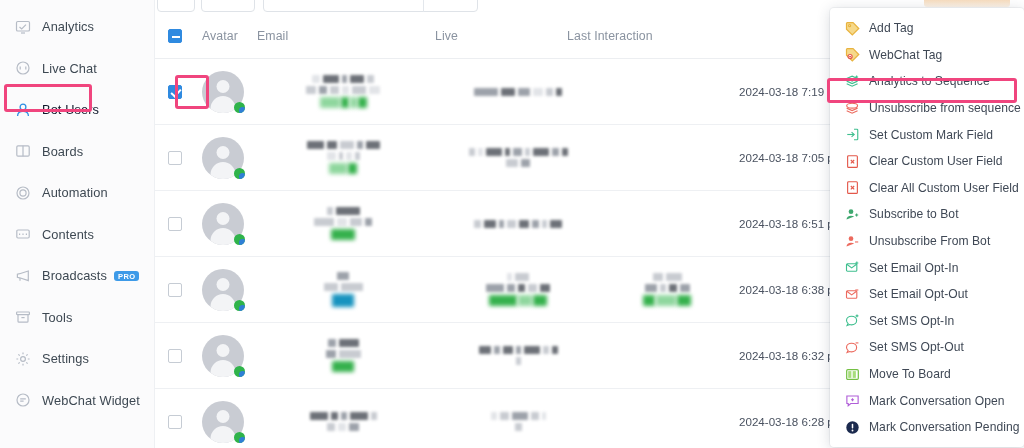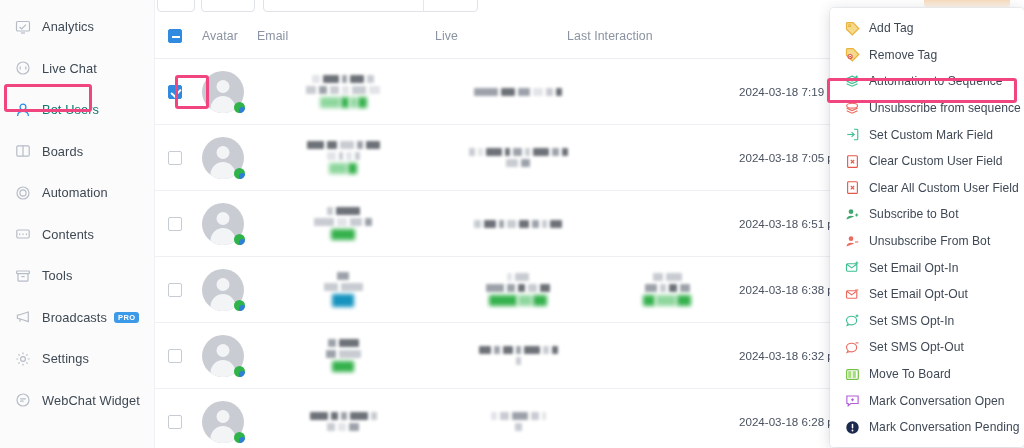--- a/index.html
+++ b/index.html
@@ -27,21 +27,21 @@
   }
   .nav-icon {
     width: 17px; height: 17px; margin-right: 11px;
     display: flex; align-items: center; justify-content: center;
     color: #b6bcc6; flex: 0 0 17px;
   }
   .nav-icon svg { display:block; }
   .nav-label { white-space: nowrap; letter-spacing: .1px; }
 
   .nav-item.active { }
-  .nav-item.active .nav-label { color: #0f766e; }
+  .nav-item.active .nav-label { color: #0f172a; }
   .nav-item.active .nav-icon { color: #2d8fe3; }
   .hl-box {
     position: absolute; border: 3px solid #f0457e; border-radius: 3px;
     pointer-events: none;
   }
   #hl-botusers { left: 4px; top: 84px; width: 88px; height: 28px; }
 
   .pro-badge {
     background: #3d9ae8; color:#fff; font-size: 7.5px; font-weight: bold;
     padding: 2px 4px 1px; border-radius: 3px; margin-left: 7px;
@@ -242,37 +242,37 @@
           <rect x="1.8" y="4" width="12.4" height="8" rx="1.2"></rect>
           <path d="M4.6 7.4v1.6M8 7.4v1.6M11.4 7.4v1.6"></path>
         </svg>
       </span>
       <span class="nav-label">Contents</span>
     </div>
 
     <div class="nav-item">
       <span class="nav-icon">
         <svg width="16" height="16" viewBox="0 0 16 16" fill="none" stroke="currentColor" stroke-width="1.2">
+          <path d="M2.4 6.2v3.1l2.3.5 8.6 2.8V3L4.7 5.7z"></path>
+            <path d="M5 9.9v2.8"></path>
+        </svg>
+      </span>
+      <span class="nav-label">Broadcasts</span>
+      <span class="pro-badge">PRO</span>
+    </div>
+
+    <div class="nav-item">
+      <span class="nav-icon">
+        <svg width="16" height="16" viewBox="0 0 16 16" fill="none" stroke="currentColor" stroke-width="1.2">
           <rect x="1.6" y="3" width="12.8" height="2.6" rx=".7"></rect>
           <path d="M3 5.6v6.6a1 1 0 001 1h8a1 1 0 001-1V5.6"></path>
             <path d="M6.4 8.6h3.2"></path>
         </svg>
       </span>
       <span class="nav-label">Tools</span>
-    </div>
-
-    <div class="nav-item">
-      <span class="nav-icon">
-        <svg width="16" height="16" viewBox="0 0 16 16" fill="none" stroke="currentColor" stroke-width="1.2">
-          <path d="M2.4 6.2v3.1l2.3.5 8.6 2.8V3L4.7 5.7z"></path>
-            <path d="M5 9.9v2.8"></path>
-        </svg>
-      </span>
-      <span class="nav-label">Broadcasts</span>
-      <span class="pro-badge">PRO</span>
     </div>
 
     <div class="nav-item">
       <span class="nav-icon">
         <svg width="16" height="16" viewBox="0 0 16 16" fill="none" stroke="currentColor" stroke-width="1.2">
           <circle cx="8" cy="8" r="2.4"></circle>
           <path d="M8 1.4v1.8M8 12.8v1.8M1.4 8h1.8M12.8 8h1.8M3.4 3.4l1.3 1.3M11.3 11.3l1.3 1.3M12.6 3.4l-1.3 1.3M4.7 11.3l-1.3 1.3"></path>
         </svg>
       </span>
       <span class="nav-label">Settings</span>
@@ -639,33 +639,33 @@
       </div>
 
       <div class="mi">
         <span class="mi-ic">
           <svg width="15" height="15" viewBox="0 0 16 16" fill="none" stroke="#f0b840" stroke-width="1.3">
             <path d="M8.6 1.8H2.4a.8.8 0 00-.8.8v6.1l6.2 6.2 6.9-6.9z" fill="#f6d98a" stroke="#e8b33f"></path>
             <circle cx="5.4" cy="10.2" r="2.2" fill="#fff" stroke="#e4584a"></circle>
             <path d="M4.4 10.2h2" stroke="#e4584a"></path>
           </svg>
         </span>
-        <span class="mi-lbl">Remove Tag</span>
+        <span class="mi-lbl">WebChat Tag</span>
       </div>
 
       <div class="mi">
         <span class="mi-ic">
           <svg width="15" height="15" viewBox="0 0 16 16" fill="none" stroke="#3fbf8f" stroke-width="1.2">
             <path d="M1.8 10.4L7.6 13l5.8-2.6"></path>
               <path d="M1.8 7.6L7.6 10.2l5.8-2.6"></path>
             <path d="M1.8 4.9L7.6 7.5l5.8-2.6L7.6 2.3z"></path>
             <path d="M12.4 1.6v3.2M10.8 3.2h3.2" stroke="#3fbf8f"></path>
           </svg>
         </span>
-        <span class="mi-lbl">Automation to Sequence</span>
+        <span class="mi-lbl">Analytics to Sequence</span>
       </div>
 
       <div class="mi">
         <span class="mi-ic">
           <svg width="15" height="15" viewBox="0 0 16 16" fill="none" stroke="#ec6a5e" stroke-width="1.2">
             <path d="M1.8 10.4L7.6 13l5.8-2.6"></path>
               <path d="M1.8 7.6L7.6 10.2l5.8-2.6"></path>
             <ellipse cx="7.6" cy="5" rx="5.8" ry="2.6"></ellipse>
             <path d="M5.6 1.6h4" stroke="#ec6a5e"></path>
           </svg>

